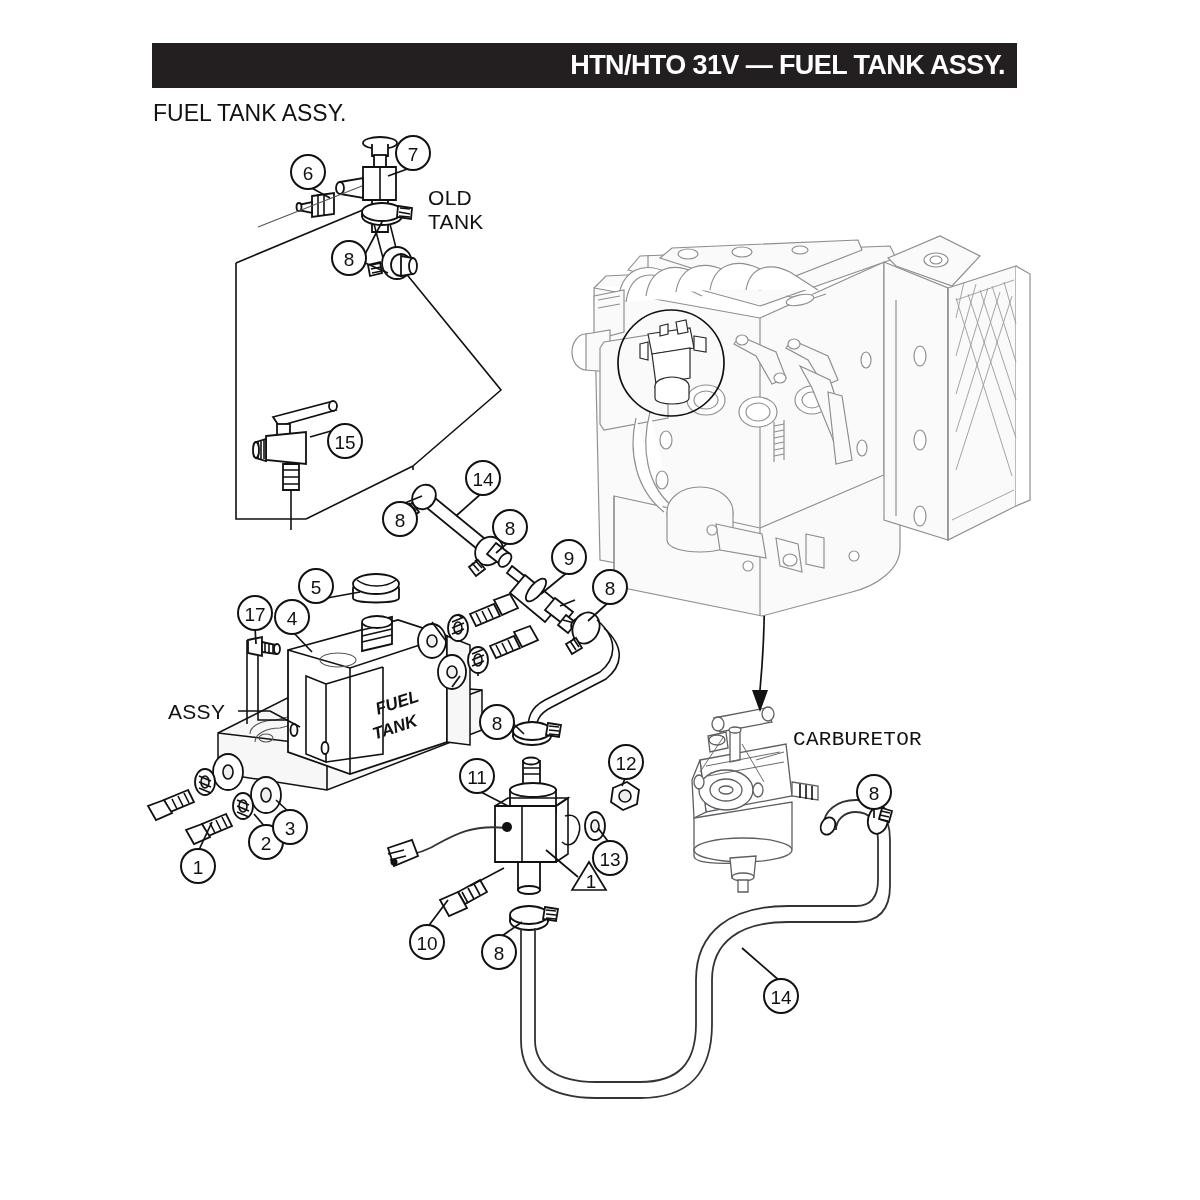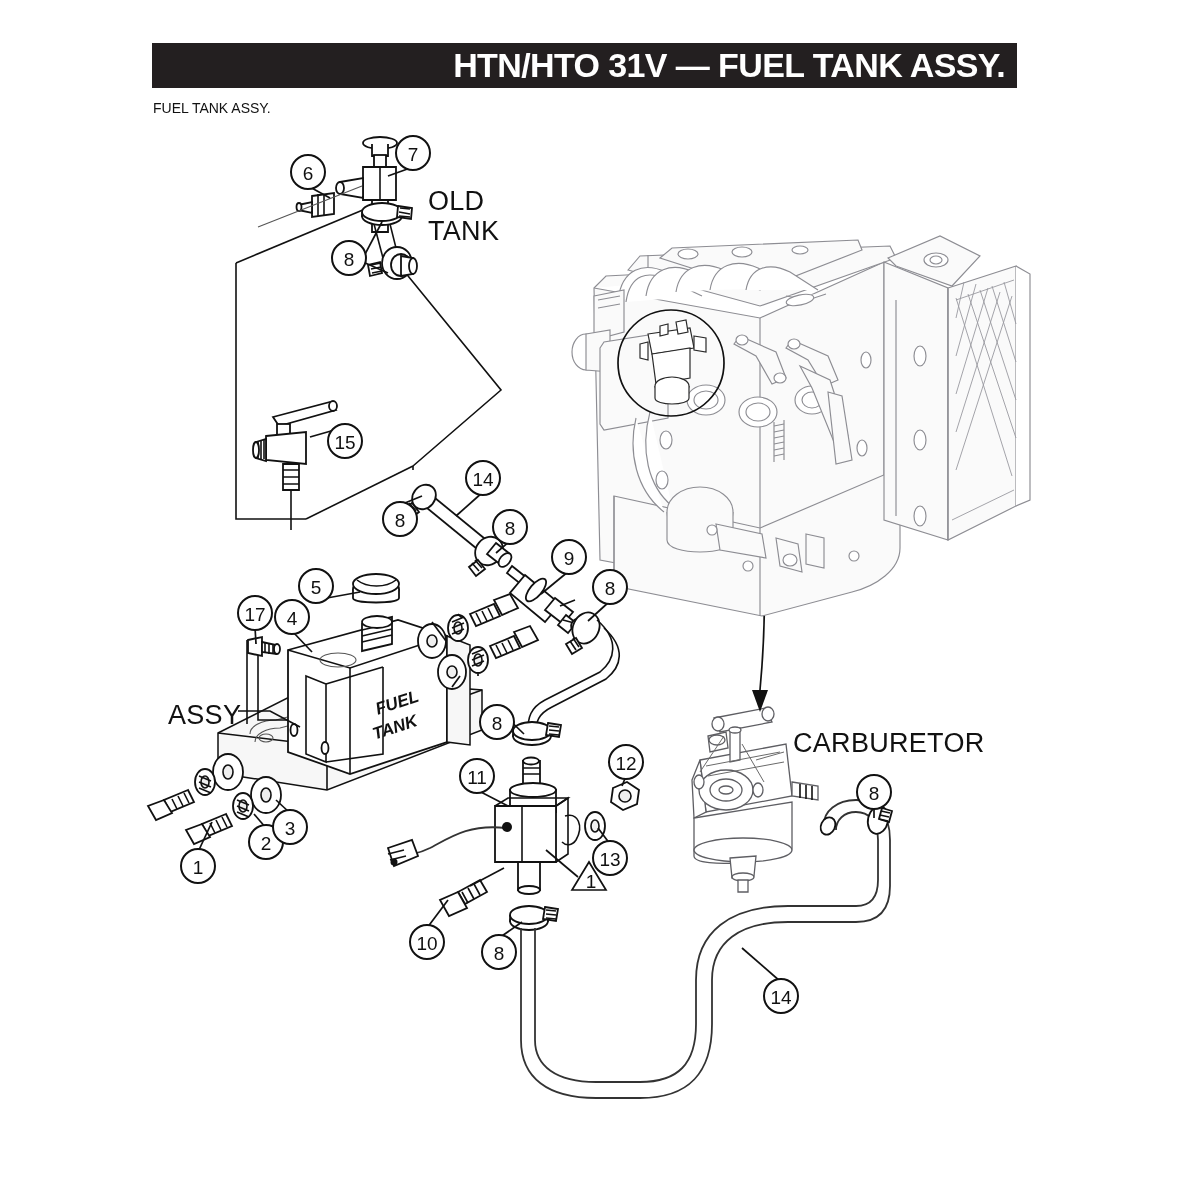--- a/index.html
+++ b/index.html
@@ -6,30 +6,30 @@
   body{width:1200px;height:1200px;font-family:"Liberation Sans",sans-serif;overflow:hidden;}
   #page{position:relative;width:1200px;height:1200px;background:#fff;}
 
   
   .hdr-bar{
     position:absolute;left:152px;top:43px;width:865px;height:45px;
     background:#231f20;
   }
   .hdr-title{
     position:absolute;right:12px;top:50%;transform:translateY(-52%);
-    color:#ffffff;font-weight:bold;font-size:34px;letter-spacing:-0.6px;
+    color:#ffffff;font-weight:bold;font-size:27px;letter-spacing:-0.6px;
     white-space:nowrap;font-family:"Liberation Sans",sans-serif;
   }
   .sub-title{
-    position:absolute;left:153px;top:100px;font-size:14px;color:#111;
+    position:absolute;left:153px;top:100px;font-size:23px;color:#111;
     letter-spacing:0px;white-space:nowrap;
   }
 
   .plain-label{
-    position:absolute;font-size:27px;color:#111;white-space:nowrap;
+    position:absolute;font-size:21px;color:#111;white-space:nowrap;
     line-height:1.12;letter-spacing:0.3px;
   }
 
   svg.art{position:absolute;left:0;top:0;width:1200px;height:1200px;}
 
   .cal{font-size:19px;fill:#111;font-family:"Liberation Sans",sans-serif;
        text-anchor:middle;dominant-baseline:central;}
   .cal-c{fill:#fff;stroke:#111;stroke-width:2;}
   .ld{stroke:#111;stroke-width:1.7;fill:none;}
   .ln{stroke:#111;stroke-width:1.6;fill:none;}
@@ -53,21 +53,21 @@
   <div class="hdr-bar">
     <div class="hdr-title">HTN/HTO 31V — FUEL TANK  ASSY.</div>
   </div>
   <div class="sub-title">FUEL TANK ASSY.</div>
 
   <div class="plain-label" style="left:428px;top:186px;">
     <div>OLD</div>
     <div>TANK</div>
   </div>
   <div class="plain-label" style="left:168px;top:700px;">ASSY</div>
-  <div class="plain-label" style="left:793px;top:728px;">CARBURETOR</div>
+  <div class="plain-label" style="left:793px;top:728px;font-family:Liberation Mono, monospace;">CARBURETOR</div>
 
   <svg class="art" viewBox="0 0 1200 1200">
 
     <g>
       <path class="ln" d="M236 263 L236 519 L306 519"></path>
       <path class="ln" d="M236 263 L370 207"></path>
       <path class="ln" d="M404 271 L501 390 L413 466"></path>
       <path class="ln" d="M306 519 L413 466"></path>
       <path class="ln" d="M413 466 L413 470"></path>
     </g>

